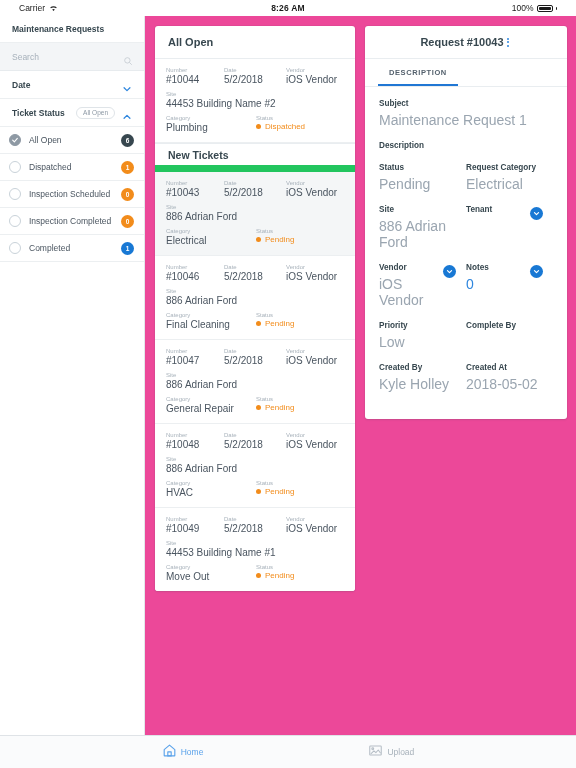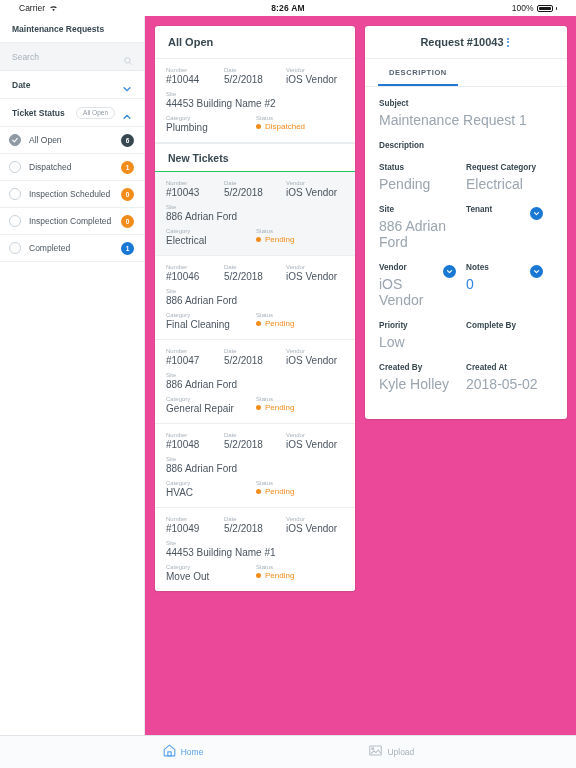--- a/index.html
+++ b/index.html
@@ -102,21 +102,21 @@
     padding: 0 13px; font-size: 11px; font-weight: bold; color: #37474f;
     border-bottom: 1px solid #e9edf0;
   }
   .card-head.detail { justify-content: center; }
   .kebab { display: flex; flex-direction: column; gap: 1.5px; align-items: center; padding: 3px; cursor: pointer; }
   .kebab i { width: 2px; height: 2px; border-radius: 50%; background: #2e86de; display: block; }
 
   .group-head {
     height: 29px; display: flex; align-items: center;
     padding: 0 13px; font-size: 10.5px; font-weight: bold; color: #37474f;
-    border-bottom: 1px solid #22c55e; border-top: 1px solid #e9edf0;
+    border-bottom: 7px solid #22c55e; border-top: 1px solid #e9edf0;
     background: #fff;
   }
 
   .ticket {
     padding: 8px 11px 9px 11px;
     border-bottom: 1px solid #eceff1;
     background: #fff;
   }
   .ticket.selected { background: #f4f6f7; }
   .ticket:last-child { border-bottom: 0; }

